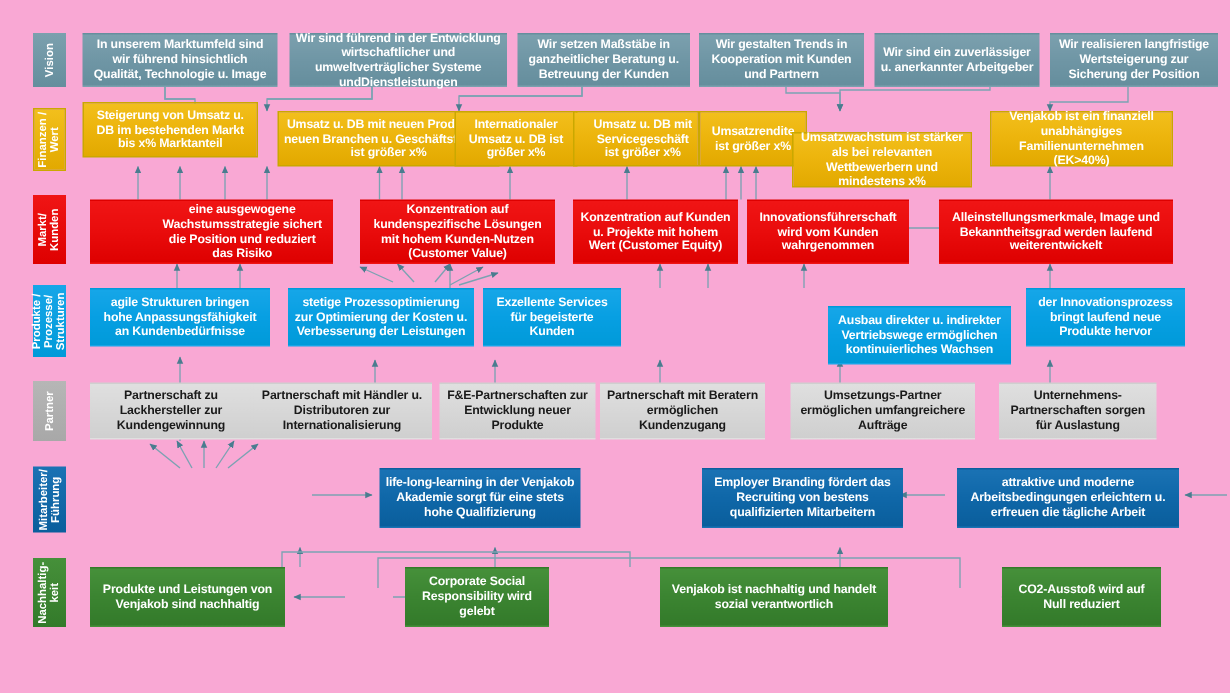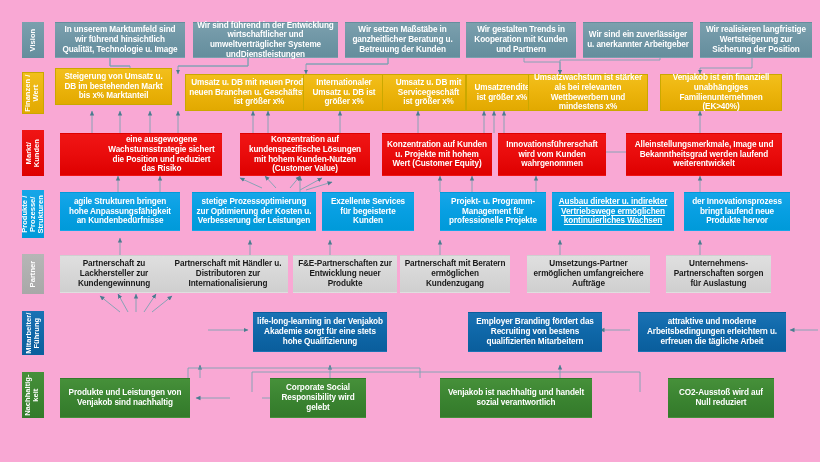--- a/index.html
+++ b/index.html
@@ -256,21 +256,21 @@
   </div>
   <div class="node finanzen" style="left:303px;top:74px;width:82px;height:37px;">
     <span>Internationaler Umsatz u. DB ist größer x%</span>
   </div>
   <div class="node finanzen" style="left:382px;top:74px;width:84px;height:37px;padding-left:12px;">
     <span>Umsatz u. DB  mit Servicegeschäft ist größer x%</span>
   </div>
   <div class="node finanzen" style="left:466px;top:74px;width:72px;height:37px;">
     <span>Umsatzrendite ist größer x%</span>
   </div>
-  <div class="node finanzen" style="left:528px;top:74px;width:120px;height:37px;justify-content:center;">
+  <div class="node finanzen" style="left:528px;top:88px;width:120px;height:37px;justify-content:center;">
     <span>Umsatzwachstum ist stärker als bei relevanten Wettbewerbern und mindestens x%</span>
   </div>
   <div class="node finanzen" style="left:660px;top:74px;width:122px;height:37px;">
     <span>Venjakob ist ein finanziell unabhängiges Familienunternehmen (EK&gt;40%)</span>
   </div>
 
   <div class="node markt" style="left:60px;top:133px;width:162px;height:43px;padding-left:44px;">
     <span>eine ausgewogene Wachstumsstrategie sichert die Position und reduziert das Risiko</span>
   </div>
   <div class="node markt" style="left:240px;top:133px;width:130px;height:43px;">
@@ -288,24 +288,21 @@
 
   <div class="node produkte" style="left:60px;top:192px;width:120px;height:39px;">
     <span>agile Strukturen bringen hohe Anpassungsfähigkeit an Kundenbedürfnisse</span>
   </div>
   <div class="node produkte" style="left:192px;top:192px;width:124px;height:39px;">
     <span>stetige Prozessoptimierung zur Optimierung der Kosten u. Verbesserung der Leistungen</span>
   </div>
   <div class="node produkte" style="left:322px;top:192px;width:92px;height:39px;">
     <span>Exzellente Services für begeisterte Kunden</span>
   </div>
-  <div class="node produkte" style="left:440px;top:192px;width:106px;height:39px;">
-    <span>Projekt- u. Programm-Management für professionelle Projekte</span>
-  </div>
-  <div class="node produkte" style="left:552px;top:192px;width:122px;height:39px;text-decoration:underline;">
+  <div class="node produkte" style="left:552px;top:204px;width:122px;height:39px;">
     <span>Ausbau direkter u. indirekter Vertriebswege ermöglichen kontinuierliches Wachsen</span>
   </div>
   <div class="node produkte" style="left:684px;top:192px;width:106px;height:39px;">
     <span>der Innovationsprozess bringt laufend neue Produkte hervor</span>
   </div>
 
   <div class="node partner" style="left:60px;top:255px;width:108px;height:38px;">
     <span>Partnerschaft zu Lackhersteller zur Kundengewinnung</span>
   </div>
   <div class="node partner" style="left:168px;top:255px;width:120px;height:38px;">

